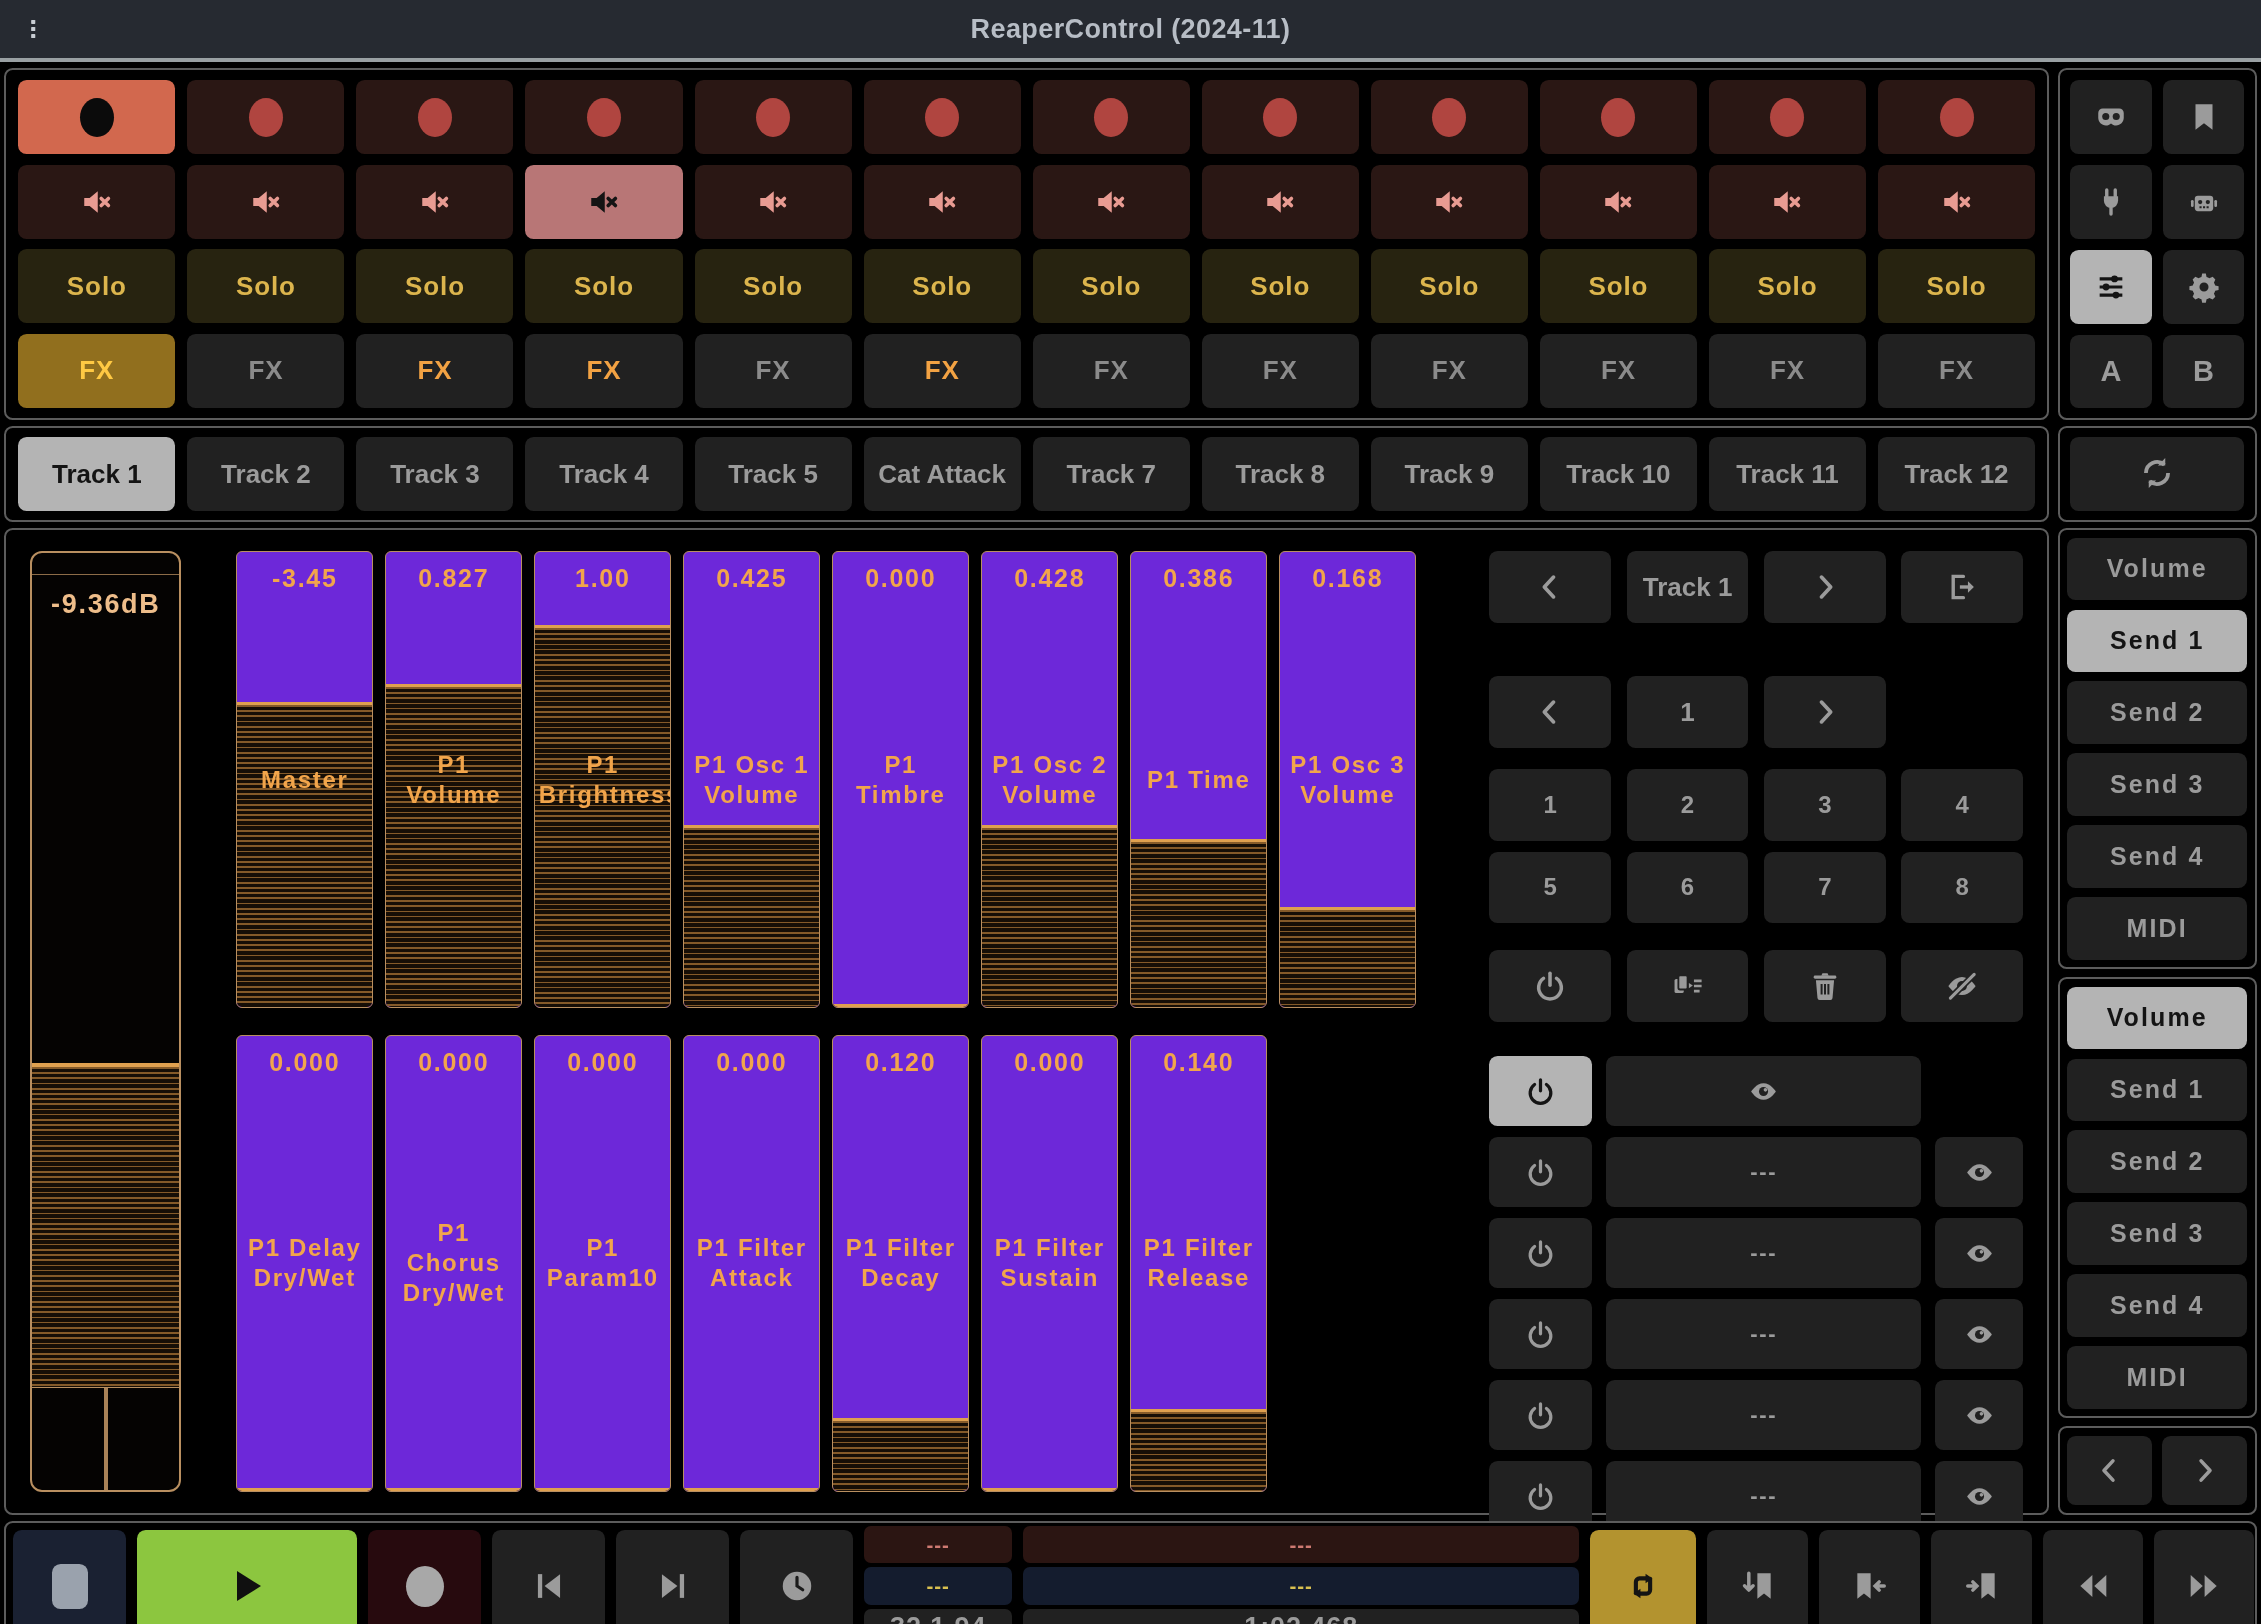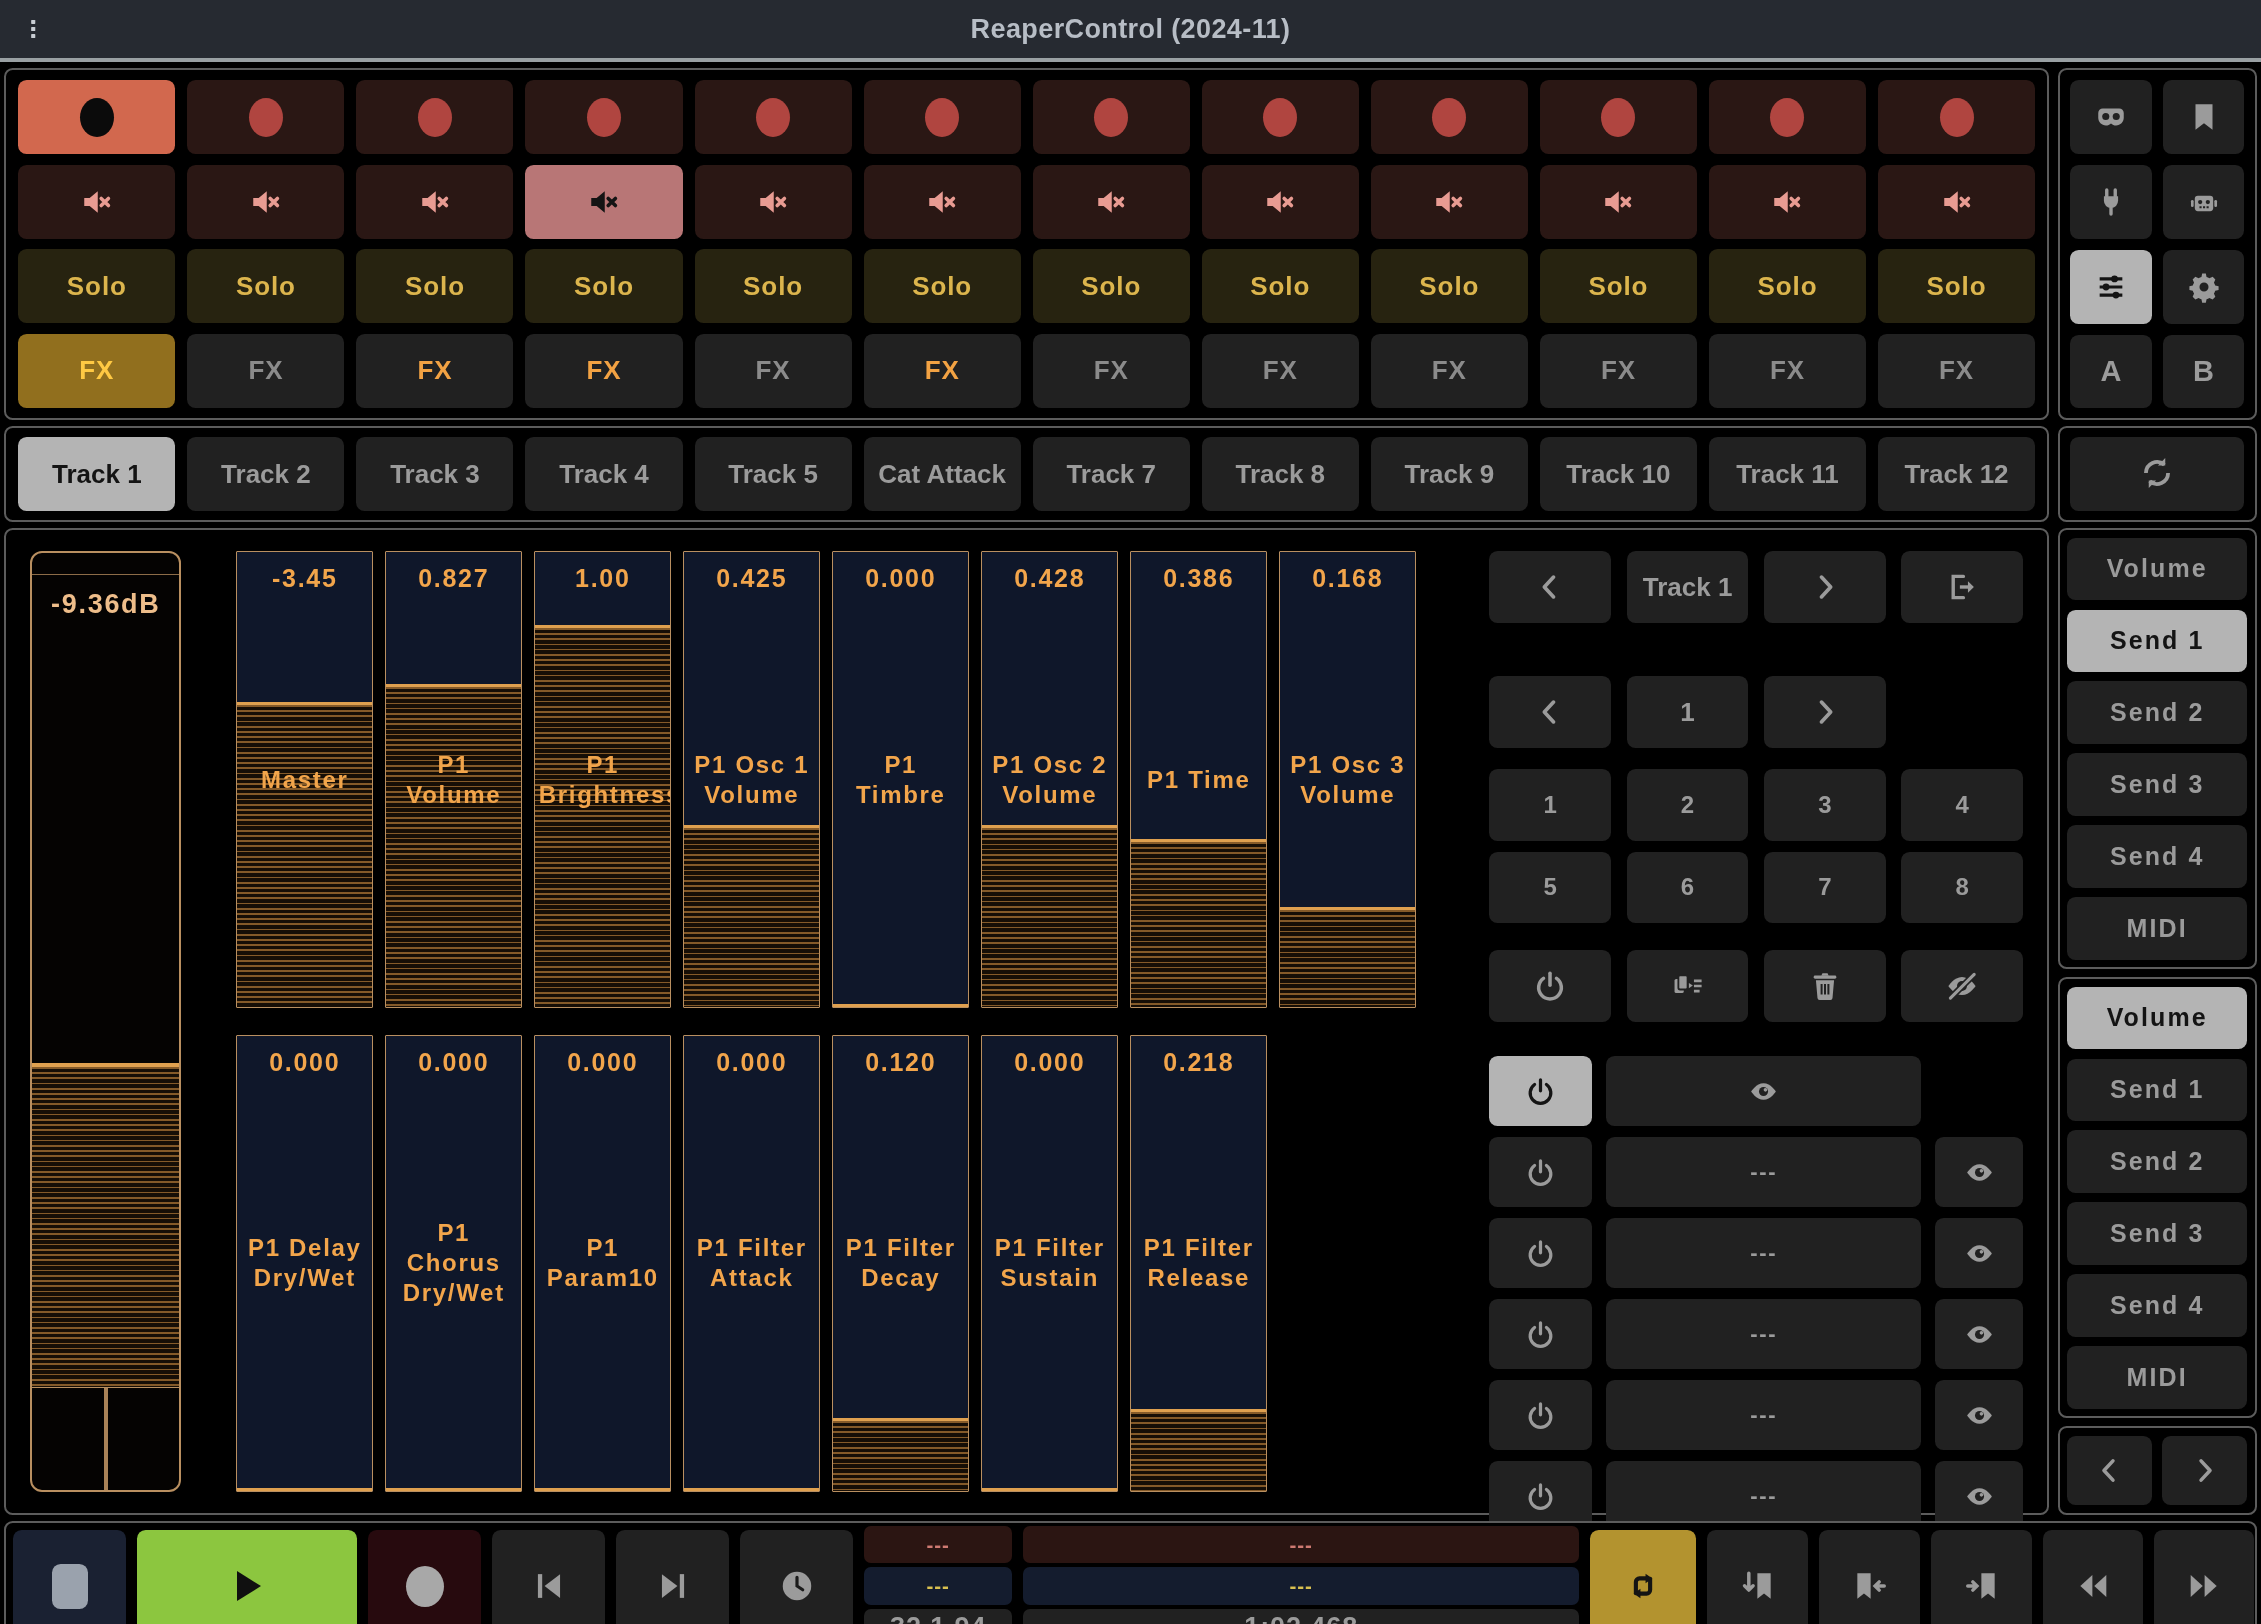--- a/index.html
+++ b/index.html
@@ -57,21 +57,21 @@
   .bigfader { width:151px; flex:none; position:relative; border:2.6px solid #b98f60; border-radius:12px; overflow:hidden; background:#050302; margin:10.3px 0; }
   .bigfader .bf-head { height:22px; border-bottom:1.7px solid #8d6c48; }
   .bigfader .bf-val { margin-top:13.7px; text-align:center; color:#eebd8a; font-size:27px; letter-spacing:1.7px; }
   .bf-fill { position:absolute; left:0; right:0; bottom:103px; background-color:#160e06;
      background-image:repeating-linear-gradient(to bottom, rgba(242,165,75,.5) 0 1.7px, rgba(0,0,0,0) 1.7px 5.2px);
      border-top:4.3px solid #dfa04f; }
   .bf-pan { position:absolute; left:0; right:0; bottom:0; height:103px; border-top:1.7px solid #b98f60; }
   .bf-pan::after { content:""; position:absolute; left:50%; top:0; bottom:0; width:3.4px; margin-left:-1.7px; background:#a98257; }
 
   .fader-grid { width:1219px; flex:none; display:grid; grid-template-columns:repeat(8,1fr); grid-template-rows:1fr 1fr; column-gap:12px; row-gap:27.5px; padding:10.3px 0 10.3px 39px; }
-  .fader { position:relative; border:1.7px solid #b98f60; border-radius:1px; background:#0f172a; overflow:hidden; }
+  .fader { position:relative; border:1.7px solid #b98f60; border-radius:6px; background:#6d28d9; overflow:hidden; }
   .fval { position:absolute; top:12px; left:0; right:0; text-align:center; color:#f2a54b; font-size:25px; letter-spacing:1.7px; z-index:3; }
   .flabel { position:absolute; top:50%; left:3.4px; right:3.4px; transform:translateY(-50%); text-align:center; color:#f2a54b; font-size:24px; line-height:1.25; letter-spacing:1.7px; z-index:3; }
   .ffill { position:absolute; left:0; right:0; bottom:0; z-index:1; background-color:#160e06;
      background-image:repeating-linear-gradient(to bottom, rgba(242,165,75,.5) 0 1.7px, rgba(0,0,0,0) 1.7px 5.2px);
      border-top:3.4px solid #dfa04f; }
 
   
   .ctrl-col { flex:1; display:flex; flex-direction:column; padding:10.3px 0 10.3px 57px; }
   .crow { display:grid; grid-template-columns:repeat(4,1fr); gap:15.5px; height:72px; flex:none; }
   .crow .btn { font-size:26px; }
@@ -479,21 +479,21 @@
             <div class="fval">0.120</div>
             <div class="flabel">P1 Filter Decay</div>
             <div class="ffill" style="height: 16%;"></div>
           </div>
           <div class="fader">
             <div class="fval">0.000</div>
             <div class="flabel">P1 Filter Sustain</div>
             <div class="ffill" style="height: 0%;"></div>
           </div>
           <div class="fader">
-            <div class="fval">0.218</div>
+            <div class="fval">0.140</div>
             <div class="flabel">P1 Filter Release</div>
             <div class="ffill" style="height: 18%;"></div>
           </div>
         </div>
 
       <div class="ctrl-col">
         <div class="crow" id="navRow">
             <button class="btn">
               <span style="display:flex">
                 <svg viewBox="0 0 24 24" fill="none" stroke="currentColor" stroke-width="2.6" stroke-linecap="round" stroke-linejoin="round">

